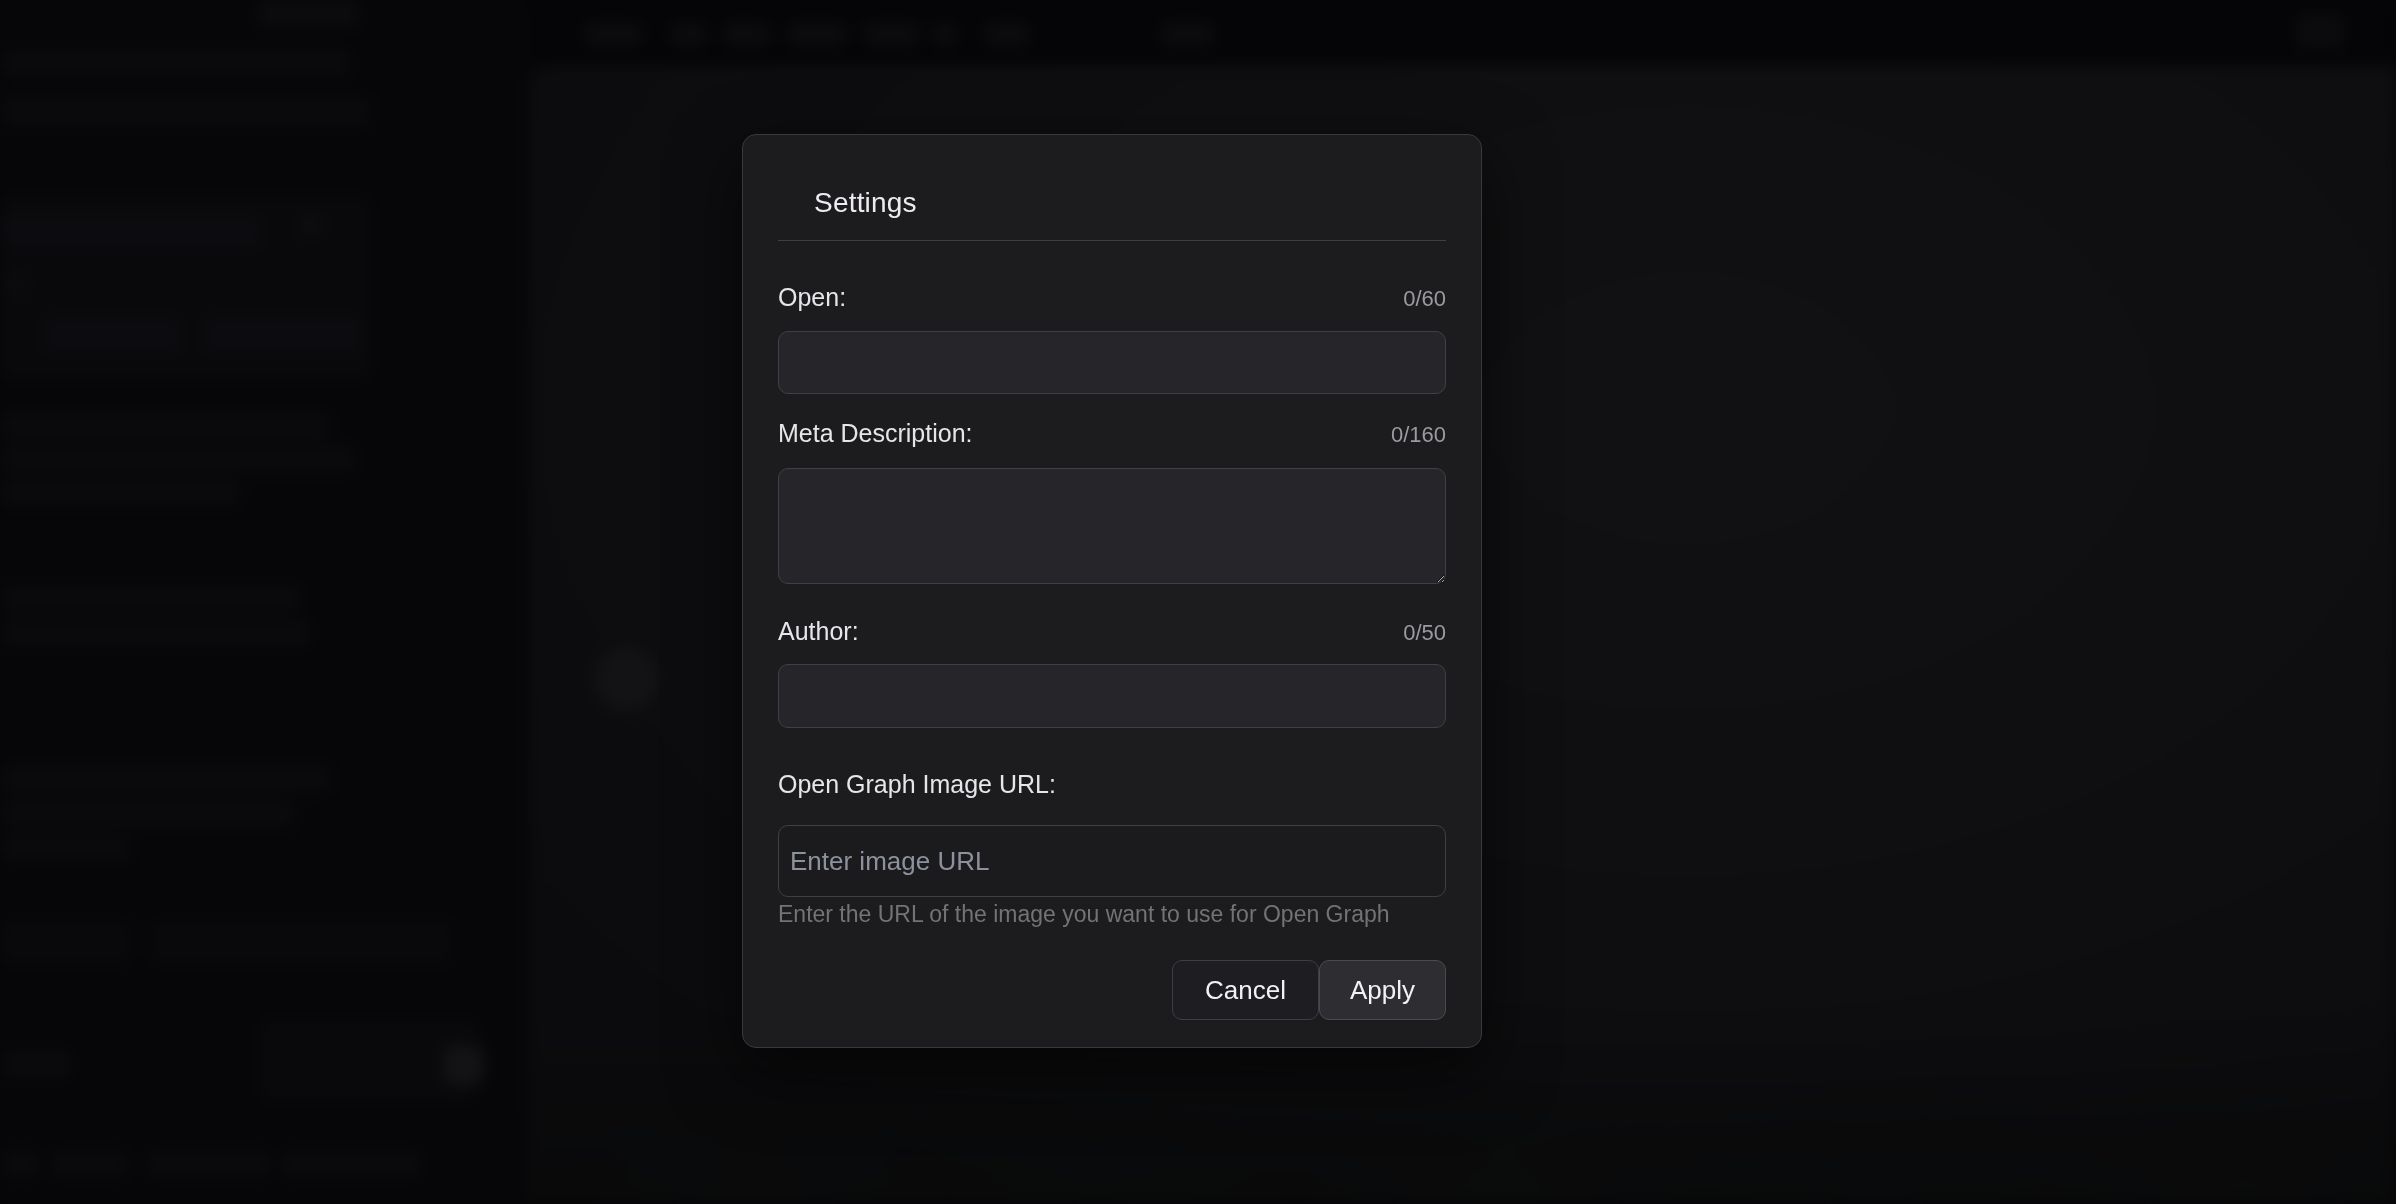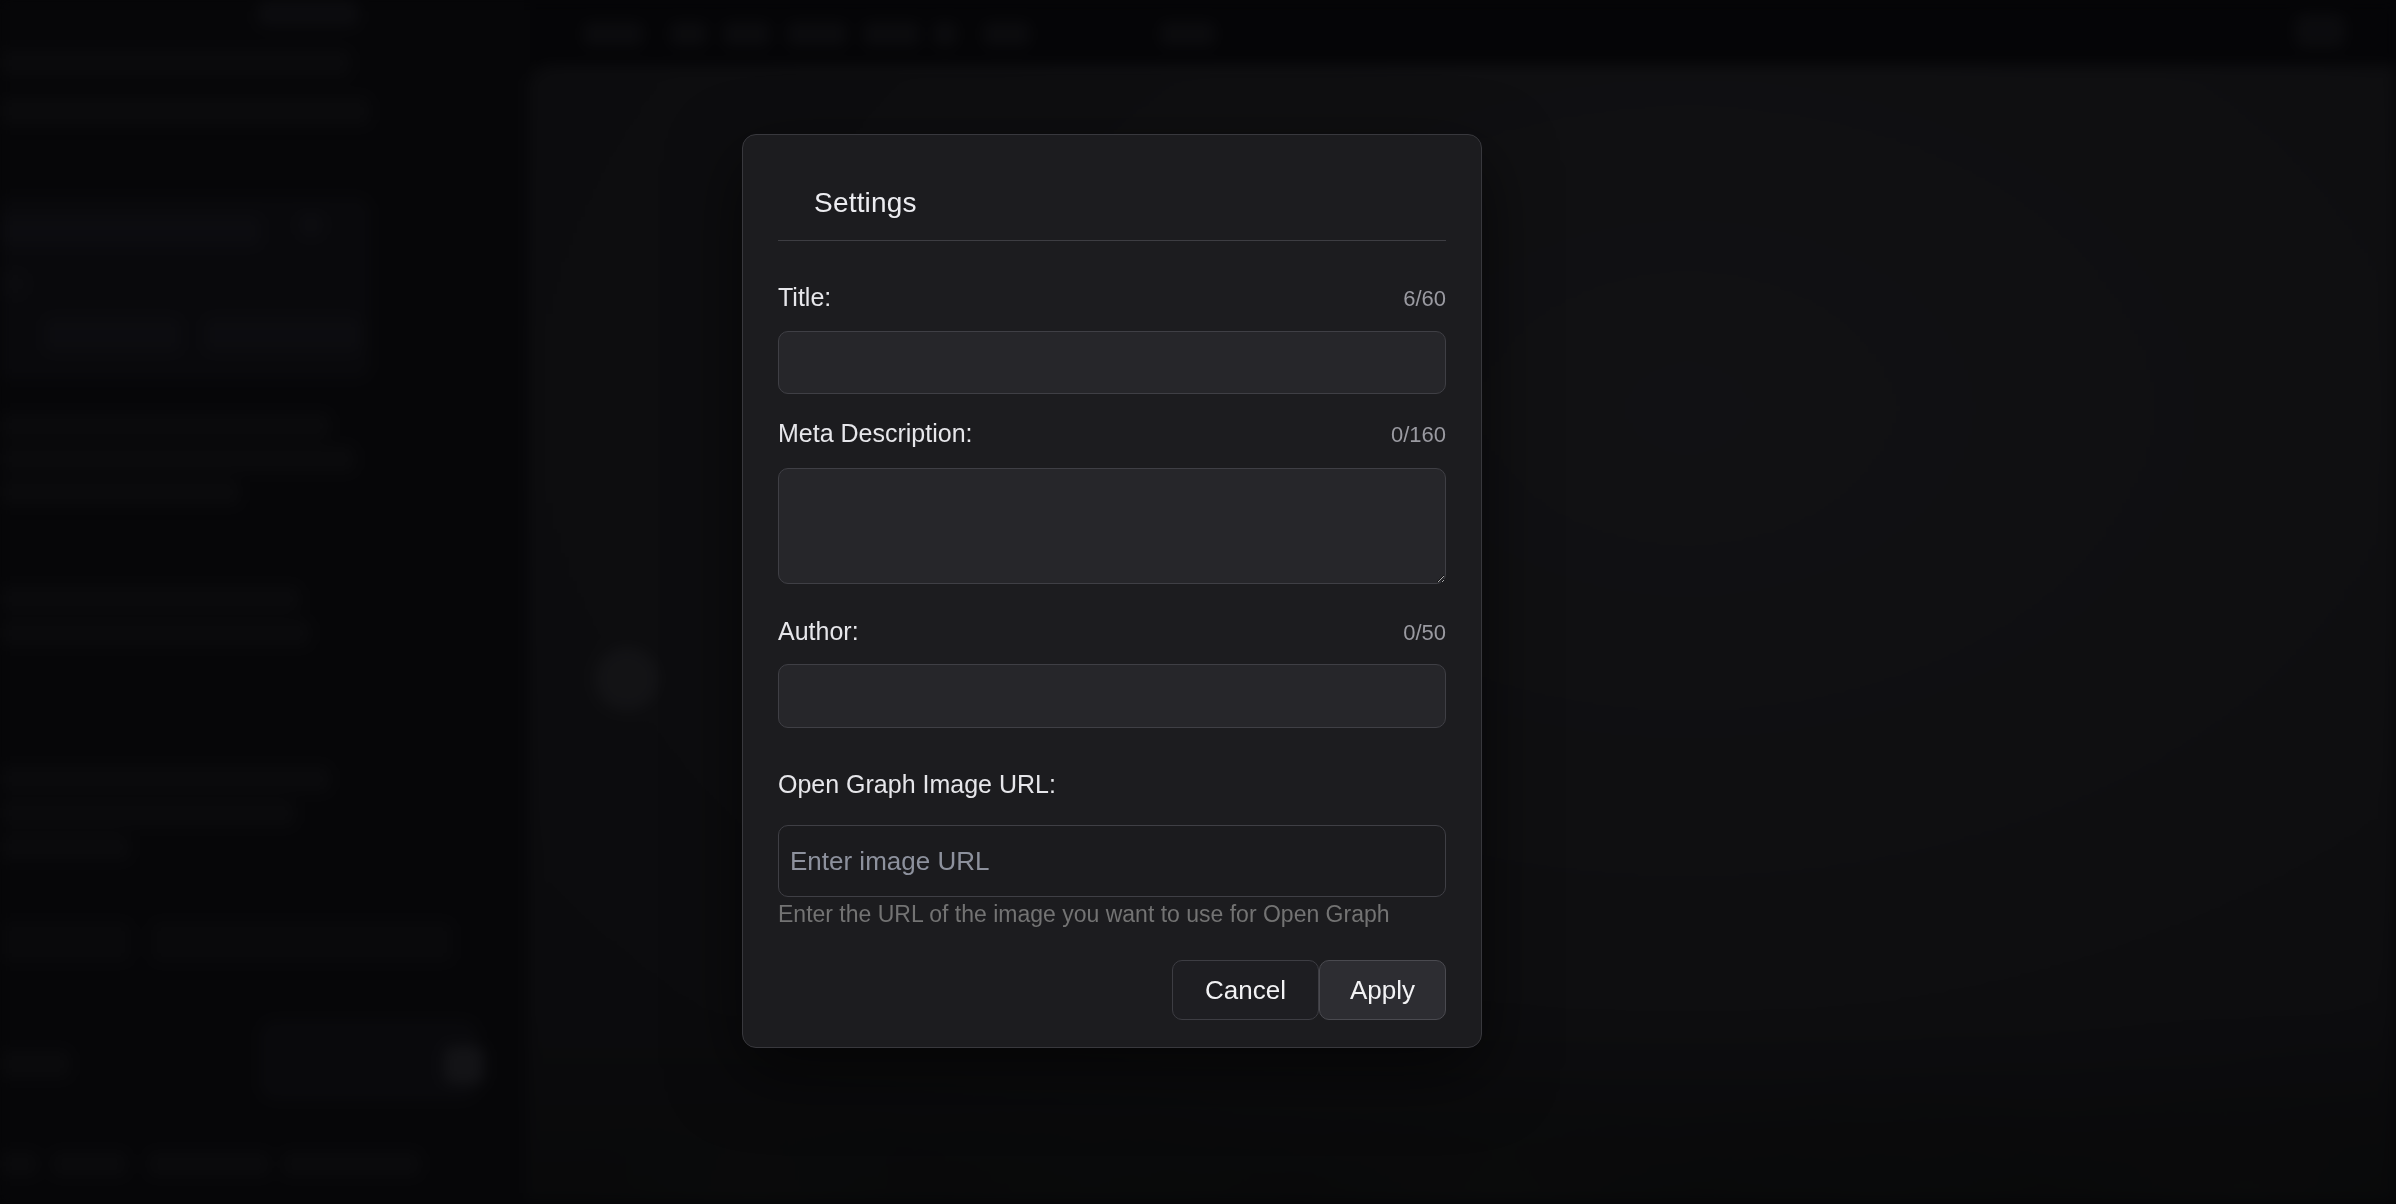--- a/index.html
+++ b/index.html
@@ -176,22 +176,22 @@
 
   <div class="dim"></div>
 
   <div class="modal">
     <h2>Settings</h2>
     <div class="divider"></div>
 
     <div class="body">
 
       <div class="label-row mt-label-1">
-        <label>Title:</label>
-        <span class="counter">6/60</span>
+        <label>Open:</label>
+        <span class="counter">0/60</span>
       </div>
       <input type="text" class="text-input mt-input-1" value="" style="">
 
       <div class="label-row mt-label-2">
         <label>Meta Description:</label>
         <span class="counter">0/160</span>
       </div>
       <textarea class="text-area mt-input-2" style=""></textarea>
 
       <div class="label-row mt-label-3">

